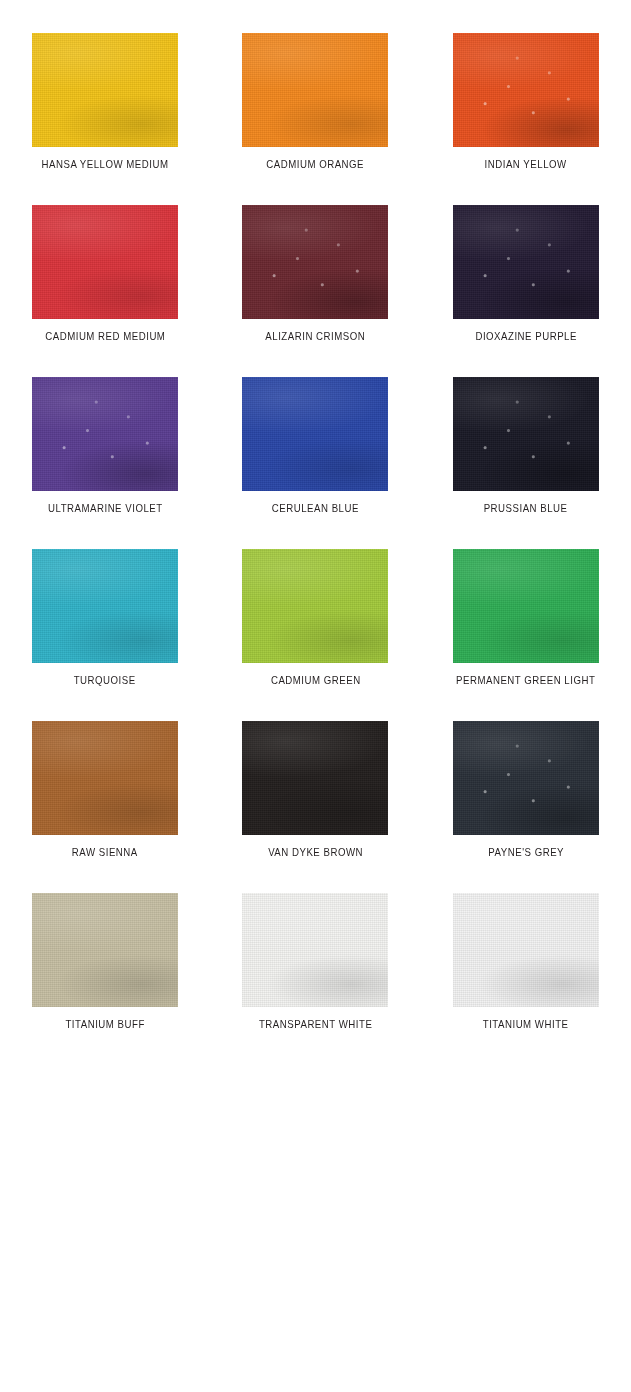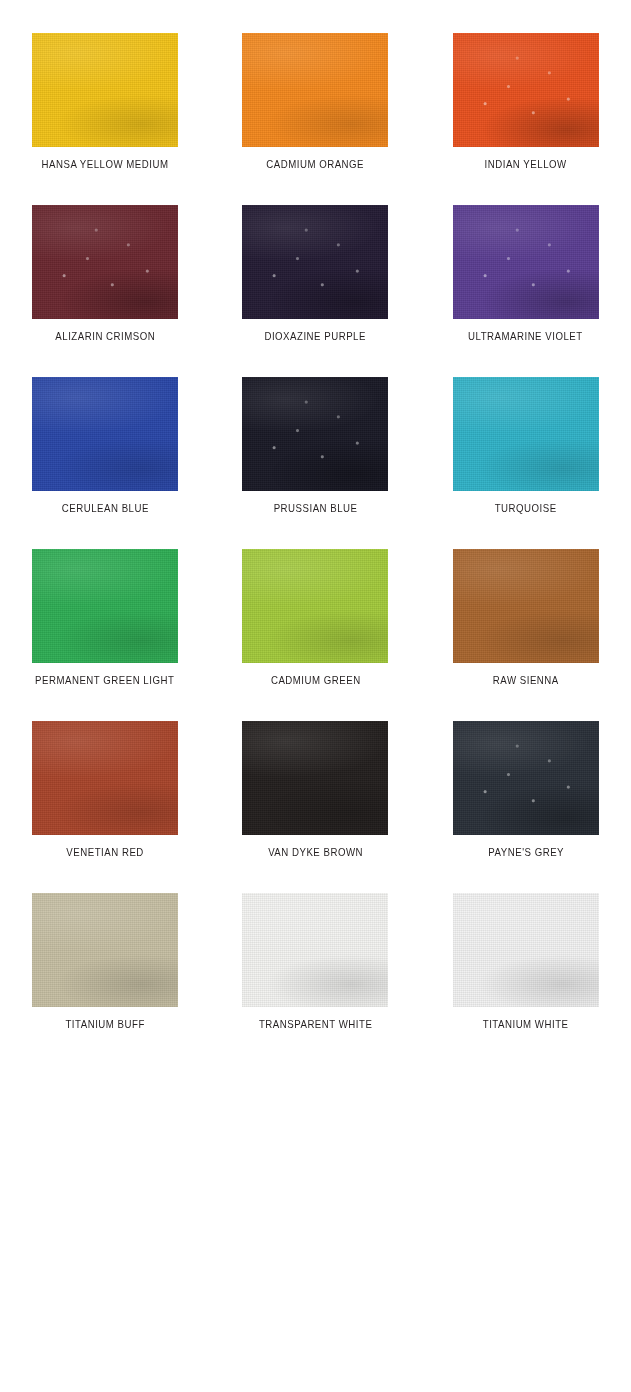--- a/index.html
+++ b/index.html
@@ -101,20 +101,27 @@
       <div class="swatch-label">CADMIUM ORANGE</div>
     </div>
     <div class="swatch-cell">
       <div class="swatch-chip speckle" style="background-color: rgb(232, 81, 31);">
         <span class="tex-weave"></span>
         <span class="tex-stroke"></span>
       </div>
       <div class="swatch-label">INDIAN YELLOW</div>
     </div>
     <div class="swatch-cell">
+      <div class="swatch-chip" style="background-color: rgb(219, 52, 60);">
+        <span class="tex-weave"></span>
+        <span class="tex-stroke"></span>
+      </div>
+      <div class="swatch-label">CADMIUM RED MEDIUM</div>
+    </div>
+    <div class="swatch-cell">
       <div class="swatch-chip speckle" style="background-color: rgb(107, 40, 48);">
         <span class="tex-weave"></span>
         <span class="tex-stroke"></span>
       </div>
       <div class="swatch-label">ALIZARIN CRIMSON</div>
     </div>
     <div class="swatch-cell">
       <div class="swatch-chip speckle" style="background-color: rgb(36, 28, 52);">
         <span class="tex-weave"></span>
         <span class="tex-stroke"></span>
@@ -143,48 +150,41 @@
       <div class="swatch-label">PRUSSIAN BLUE</div>
     </div>
     <div class="swatch-cell">
       <div class="swatch-chip" style="background-color: rgb(49, 179, 200);">
         <span class="tex-weave"></span>
         <span class="tex-stroke"></span>
       </div>
       <div class="swatch-label">TURQUOISE</div>
     </div>
     <div class="swatch-cell">
+      <div class="swatch-chip" style="background-color: rgb(163, 202, 60);">
+        <span class="tex-weave"></span>
+        <span class="tex-stroke"></span>
+      </div>
+      <div class="swatch-label">CADMIUM GREEN</div>
+    </div>
+    <div class="swatch-cell">
       <div class="swatch-chip" style="background-color: rgb(47, 174, 85);">
         <span class="tex-weave"></span>
         <span class="tex-stroke"></span>
       </div>
       <div class="swatch-label">PERMANENT GREEN LIGHT</div>
     </div>
     <div class="swatch-cell">
-      <div class="swatch-chip" style="background-color: rgb(163, 202, 60);">
-        <span class="tex-weave"></span>
-        <span class="tex-stroke"></span>
-      </div>
-      <div class="swatch-label">CADMIUM GREEN</div>
-    </div>
-    <div class="swatch-cell">
       <div class="swatch-chip" style="background-color: rgb(169, 102, 47);">
         <span class="tex-weave"></span>
         <span class="tex-stroke"></span>
       </div>
       <div class="swatch-label">RAW SIENNA</div>
     </div>
     <div class="swatch-cell">
-      <div class="swatch-chip" style="background-color: rgb(169, 69, 43);">
-        <span class="tex-weave"></span>
-        <span class="tex-stroke"></span>
-      </div>
-      <div class="swatch-label">VENETIAN RED</div>
-    </div>
-    <div class="swatch-cell">
       <div class="swatch-chip" style="background-color: rgb(35, 31, 30);">
         <span class="tex-weave"></span>
         <span class="tex-stroke"></span>
       </div>
       <div class="swatch-label">VAN DYKE BROWN</div>
     </div>
     <div class="swatch-cell">
       <div class="swatch-chip speckle" style="background-color: rgb(42, 48, 57);">
         <span class="tex-weave"></span>
         <span class="tex-stroke"></span>

